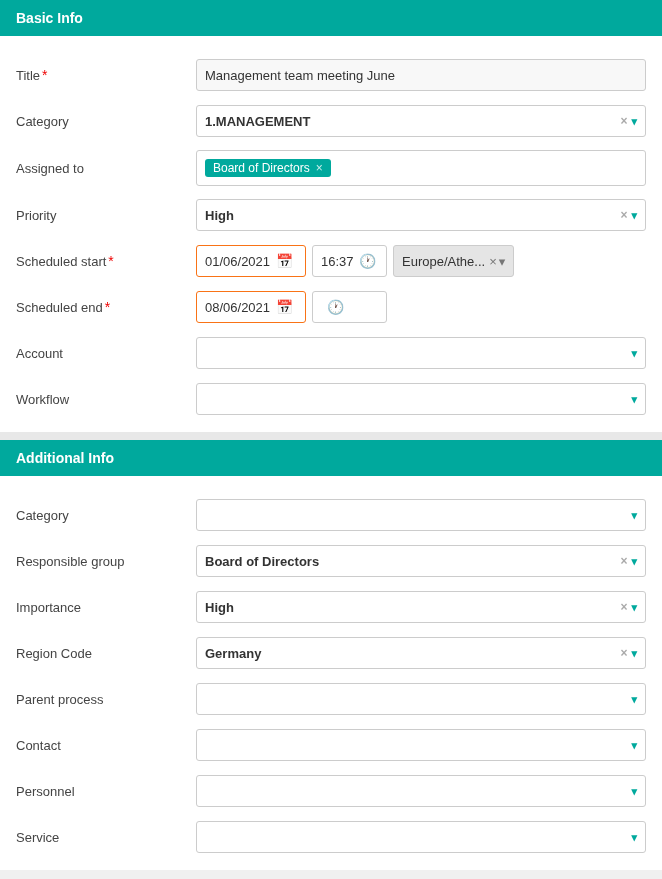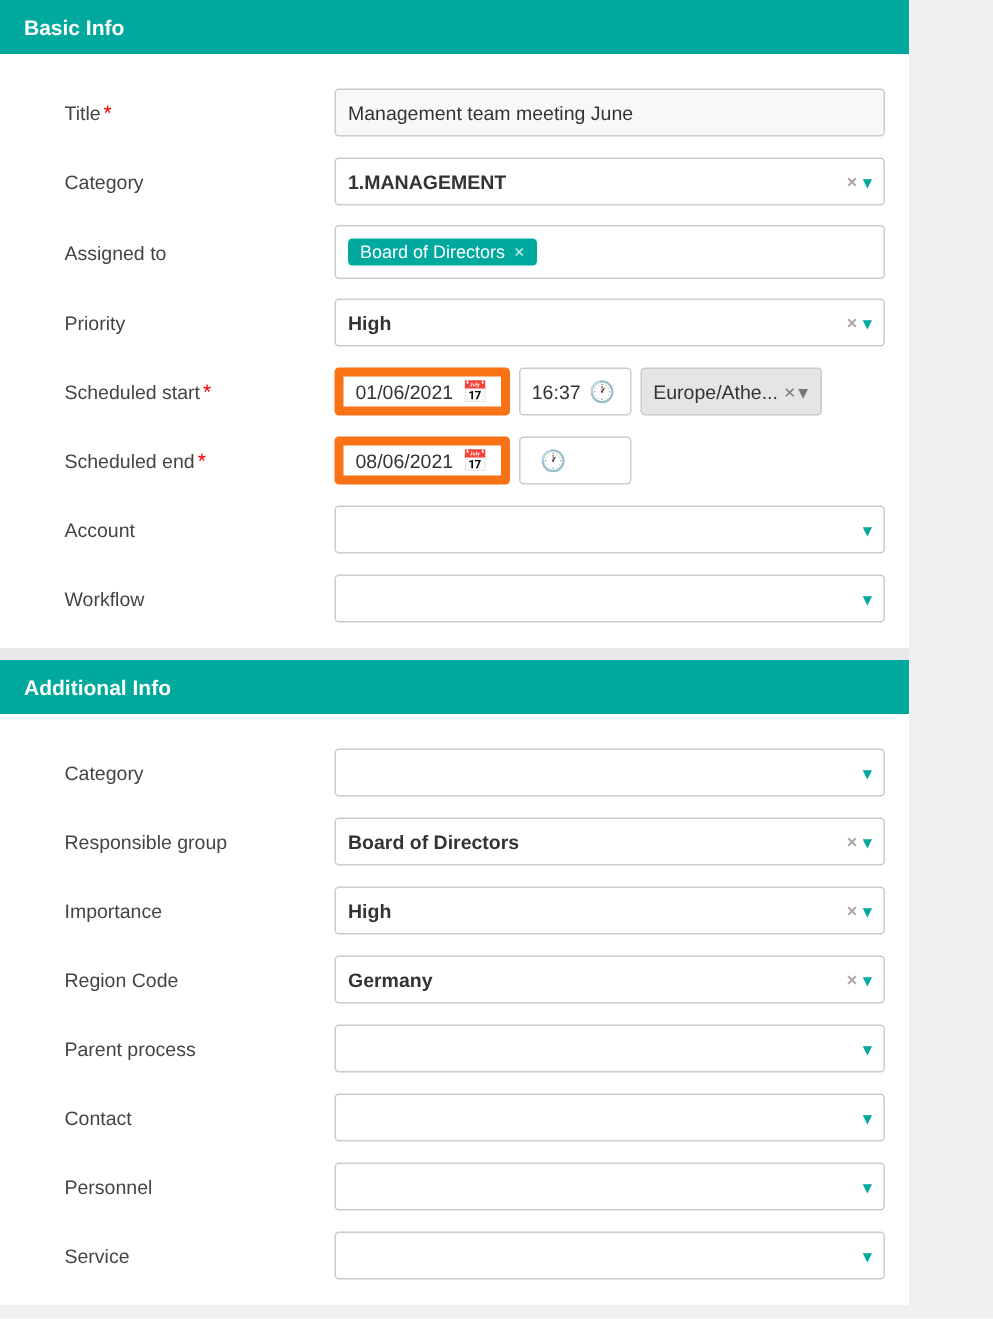--- a/index.html
+++ b/index.html
@@ -3,40 +3,39 @@
   <meta charset="utf-8">
   <style>
     * { box-sizing: border-box; margin: 0; padding: 0; }
     body {
       font-family: Arial, sans-serif;
       font-size: 13px;
       color: #333;
       background: #f0f0f0;
     }
     .form-container {
-      width: 606px;
+      width: 662px;
       background: #fff;
     }
     .section-header {
       background: #00a99d;
       color: #fff;
       font-size: 14px;
       font-weight: bold;
       padding: 10px 16px;
     }
     .section-body {
       padding: 10px 16px 16px 16px;
       background: #fff;
     }
     .field-row {
       display: flex;
       align-items: center;
       margin-top: 12px;
       min-height: 34px;
-      margin-left: 27px;
     }
     .field-label {
       width: 180px;
       min-width: 180px;
       color: #444;
       font-size: 13px;
       display: flex;
       align-items: center;
     }
     .field-label .required {
@@ -119,21 +118,21 @@
     }
     .datetime-row {
       display: flex;
       align-items: center;
       gap: 6px;
     }
     .date-input {
       display: flex;
       align-items: center;
       height: 32px;
-      border: 6px solid #f97316;
+      border: 1px solid #f97316;
       border-radius: 3px;
       background: #fff;
       padding: 0 8px;
       font-size: 13px;
       color: #333;
       gap: 6px;
       min-width: 110px;
     }
     .date-input .cal-icon {
       color: #00a99d;

